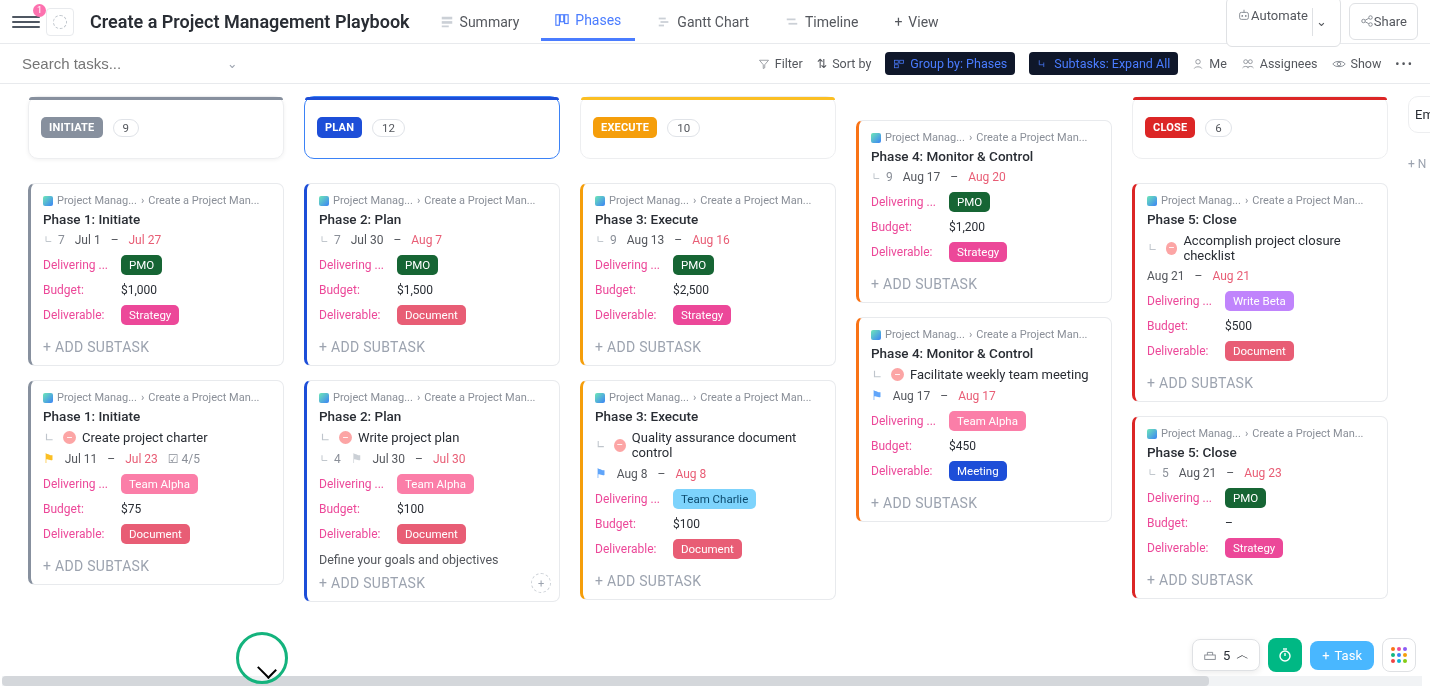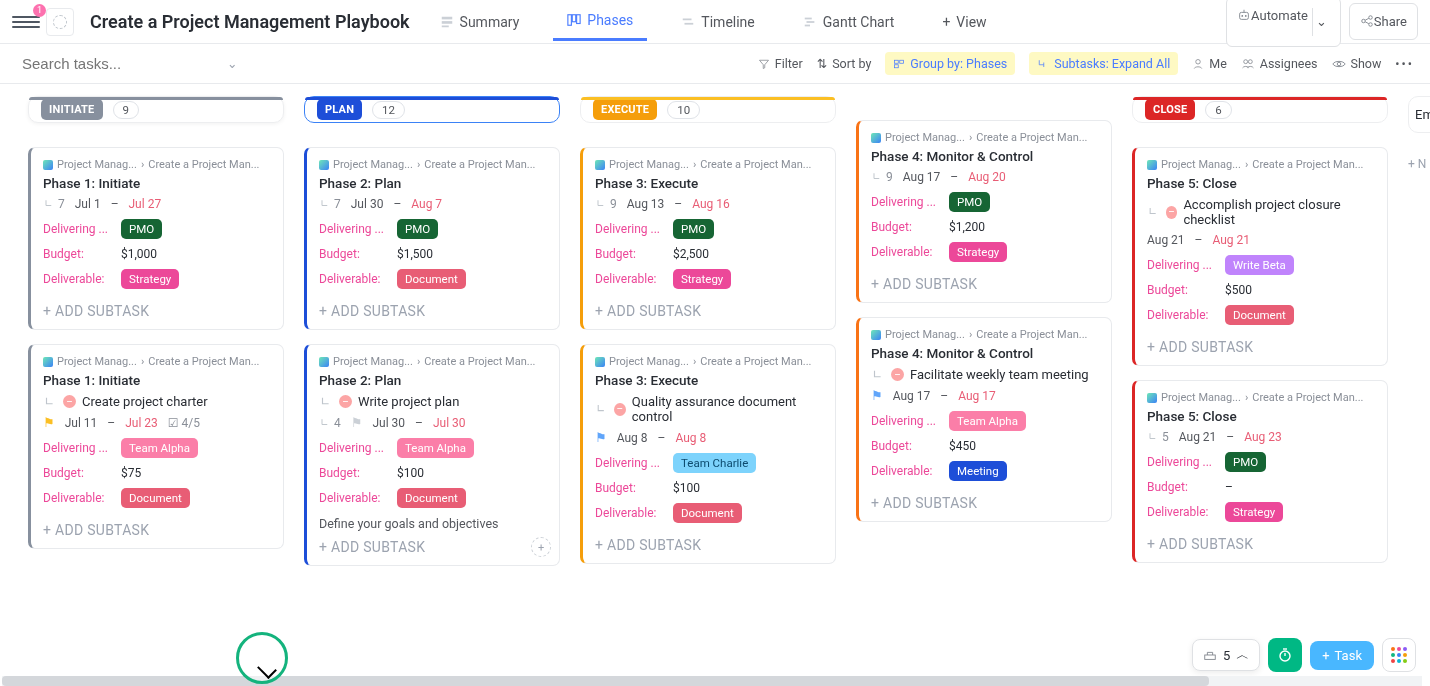--- a/index.html
+++ b/index.html
@@ -6,40 +6,40 @@
 body { font-family: -apple-system, BlinkMacSystemFont, "Segoe UI", Roboto, sans-serif; font-size: 13px; color: #292d34; background: #fff; width: 1430px; height: 686px; overflow: hidden; position: relative; }
 
 
 .topbar { display: flex; align-items: center; height: 44px; padding: 0 12px; border-bottom: 1px solid #e8eaed; gap: 6px; }
 .hamburger { width: 28px; height: 28px; display: flex; flex-direction: column; justify-content: center; gap: 3px; cursor: pointer; position: relative; }
 .hamburger span { height: 2px; background: #4f5762; border-radius: 2px; }
 .badge-red { position: absolute; top: -4px; right: -6px; background: #fd71af; color: #fff; font-size: 9px; width: 13px; height: 13px; border-radius: 50%; display: flex; align-items: center; justify-content: center; }
 .sq { width: 28px; height: 28px; border: 1px solid #e8eaed; border-radius: 4px; display: flex; align-items: center; justify-content: center; }
 .sq .dots { width: 14px; height: 14px; border: 1.5px dashed #bfc5cc; border-radius: 50%; }
 .title { font-size: 18px; font-weight: 600; margin: 0 10px; cursor: pointer; }
-.nav-tabs { display: flex; gap: 20px; }
+.nav-tabs { display: flex; gap: 8px; }
 .nav-tab { display: flex; align-items: center; gap: 6px; padding: 10px 14px; color: #54575d; cursor: pointer; font-size: 14px; }
 .nav-tab.active { color: #4a7cff; border-bottom: 3px solid #4a7cff; }
 .nav-tab .ico { width: 14px; height: 14px; }
 .top-right { margin-left: auto; display: flex; gap: 8px; align-items: center; }
 .btn { border: 1px solid #dfe1e4; border-radius: 6px; padding: 10px 10px; display: flex; align-items: flex-start; cursor: pointer; background: #fff; font-size: 13px; color: #54575d; }
 .chev { width: 18px; height: 28px; display: flex; align-items: center; justify-content: center; border-left: 1px solid #dfe1e4; margin-left: 4px; }
 
 
 .toolbar { display: flex; align-items: center; height: 40px; padding: 0 16px; border-bottom: 1px solid #e8eaed; gap: 14px; font-size: 12.5px; color: #54575d; }
 .search-wrap { display: flex; align-items: center; gap: 6px; cursor: text; width: 200px; }
 .search-wrap input { border: none; outline: none; font-size: 15px; color: #8a8f98; background: transparent; }
 .spacer { flex: 1; }
 .tb-item { display: flex; align-items: center; gap: 5px; cursor: pointer; }
-.pill-blue { background: #fef9c3; color: #4a7cff; padding: 4px 8px; border-radius: 4px; }
+.pill-blue { background: #0f172a; color: #4a7cff; padding: 4px 8px; border-radius: 4px; }
 
 
 .board-wrap { display: flex; gap: 20px; padding: 12px 28px 0 28px; overflow-x: auto; height: calc(100% - 84px); }
 .column { width: 256px; flex: 0 0 256px; display: flex; flex-direction: column; }
-.col-head { background: #fff; border: 1px solid #edeef0; border-radius: 10px; padding: 2px 12px; display: flex; align-items: center; gap: 10px; position: relative; }
+.col-head { background: #fff; border: 1px solid #edeef0; border-radius: 10px; padding: 20px 12px; display: flex; align-items: center; gap: 10px; position: relative; }
 .col-head::before { content: ""; position: absolute; top: 0; left: 0; right: 0; height: 3px; border-radius: 10px 10px 0 0; }
 .col-head.c1 { box-shadow: 0 1px 4px rgba(0,0,0,0.06); }
 .col-head.c1::before { background: #87909e; }
 .col-head.c2::before { background: #1d4ed8; }
 .col-head.c2 { border-color: #3b82f6; }
 .col-head.c3::before { background: #fbbf24; }
 .col-head.c4::before { background: #f97316; }
 .col-head.c5::before { background: #dc2626; }
 .status-tag { color: #fff; font-size: 11px; font-weight: 700; padding: 4px 8px; border-radius: 5px; letter-spacing: 0.2px; }
 .st-gray { background: #87909e; }
@@ -127,32 +127,32 @@
     <div class="nav-tab active">
       <svg class="ico" viewBox="0 0 16 16">
           <rect x="1" y="2" width="4" height="12" fill="none" stroke="#4a7cff" stroke-width="1.3"></rect>
           <rect x="6" y="2" width="4" height="8" fill="none" stroke="#4a7cff" stroke-width="1.3"></rect>
           <rect x="11" y="2" width="4" height="10" fill="none" stroke="#4a7cff" stroke-width="1.3"></rect>
         </svg>
       <span>Phases</span>
     </div>
     <div class="nav-tab">
       <svg class="ico" viewBox="0 0 16 16">
-          <rect x="2" y="4" width="10" height="2" fill="#cbd0d6"></rect>
-          <rect x="4" y="9" width="10" height="2" fill="#cbd0d6"></rect>
-        </svg>
-      <span>Timeline</span>
-    </div>
-    <div class="nav-tab">
-      <svg class="ico" viewBox="0 0 16 16">
           <rect x="2" y="3" width="8" height="2" fill="#cbd0d6"></rect>
           <rect x="4" y="7" width="9" height="2" fill="#cbd0d6"></rect>
           <rect x="2" y="11" width="6" height="2" fill="#cbd0d6"></rect>
         </svg>
       <span>Gantt Chart</span>
+    </div>
+    <div class="nav-tab">
+      <svg class="ico" viewBox="0 0 16 16">
+          <rect x="2" y="4" width="10" height="2" fill="#cbd0d6"></rect>
+          <rect x="4" y="9" width="10" height="2" fill="#cbd0d6"></rect>
+        </svg>
+      <span>Timeline</span>
     </div>
     <div class="nav-tab">
       <span>+</span>
       <span>View</span>
     </div>
   </div>
   <div class="top-right">
     <div class="btn">
       <svg width="14" height="14" viewBox="0 0 16 16">
           <rect x="3" y="5" width="10" height="8" rx="2" fill="none" stroke="#7d828a"></rect>

